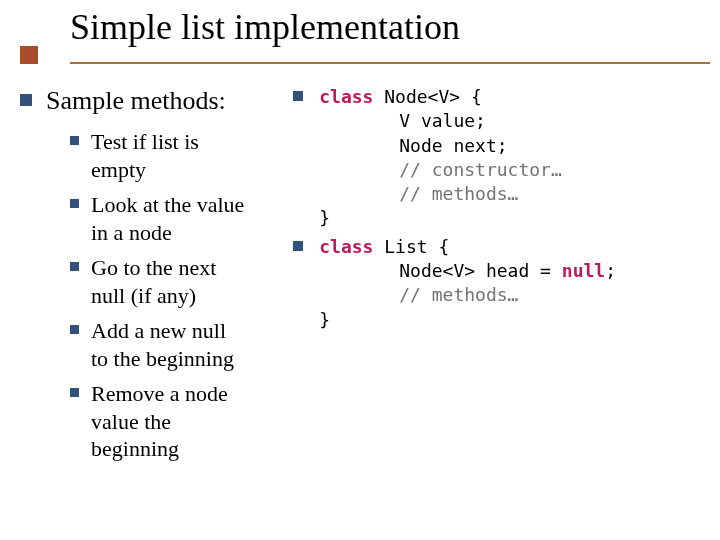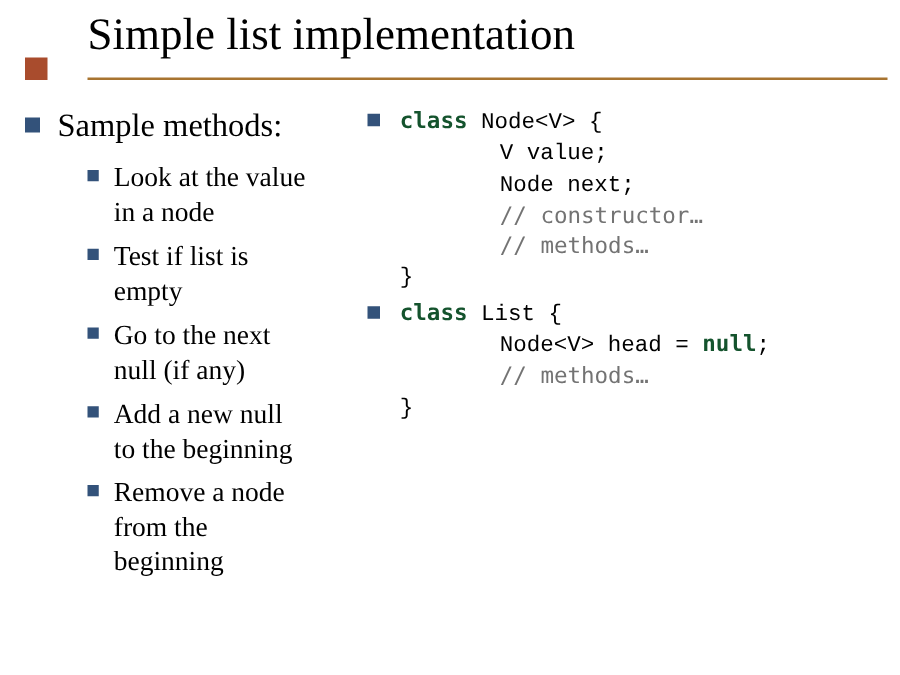--- a/index.html
+++ b/index.html
@@ -100,23 +100,23 @@
     font-size: 22px;
     line-height: 1.25;
   }
 
   .code-block {
     font-family: "Lucida Console", Consolas, monospace;
     font-size: 18px;
     line-height: 1.35;
     white-space: pre;
   }
-  .kw   { color: #14532d; font-weight: bold; }
+  .kw   { color: #be185d; font-weight: bold; }
   .cmt  { color: #737373; }
-  .plain{ color: #000; font-family: Liberation Mono, monospace; }
+  .plain{ color: #000; }
 
   .right-item {
     display: flex;
     flex-direction: row;
     align-items: flex-start;
     margin-bottom: 4px;
   }
   .right-bullet {
     width: 10px;
     height: 10px;
@@ -142,37 +142,37 @@
   <div class="body">
 
     <div class="col col-left">
       <div class="lvl1">
         <span class="lvl1-bullet"></span>
         <span class="lvl1-text">Sample methods:</span>
       </div>
       <div class="lvl2-list">
         <div class="lvl2">
           <span class="lvl2-bullet"></span>
-          <span class="lvl2-text">Look at the value in a node</span>
+          <span class="lvl2-text">Test if list is empty</span>
         </div>
         <div class="lvl2">
           <span class="lvl2-bullet"></span>
-          <span class="lvl2-text">Test if list is empty</span>
+          <span class="lvl2-text">Look at the value in a node</span>
         </div>
         <div class="lvl2">
           <span class="lvl2-bullet"></span>
           <span class="lvl2-text">Go to the next null (if any)</span>
         </div>
         <div class="lvl2">
           <span class="lvl2-bullet"></span>
           <span class="lvl2-text">Add a new null to the beginning</span>
         </div>
         <div class="lvl2">
           <span class="lvl2-bullet"></span>
-          <span class="lvl2-text">Remove a node from the beginning</span>
+          <span class="lvl2-text">Remove a node value the beginning</span>
         </div>
       </div>
     </div>
 
     <div class="col col-right">
       <div class="right-item">
         <span class="right-bullet"></span>
         <div class="code-block"><span class="kw">class</span><span class="plain"> Node&lt;V&gt; {</span><br><span class="indent1" style="display: inline-block; width: 40px;"></span><span class="plain">V value;</span><br><span class="indent1" style="display: inline-block; width: 40px;"></span><span class="plain">Node next;</span><br><span class="indent1" style="display: inline-block; width: 40px;"></span><span class="cmt">// constructor…</span><br><span class="indent1" style="display: inline-block; width: 40px;"></span><span class="cmt">// methods…</span><br><span class="plain">}</span></div>
       </div>
       <div class="right-item">

